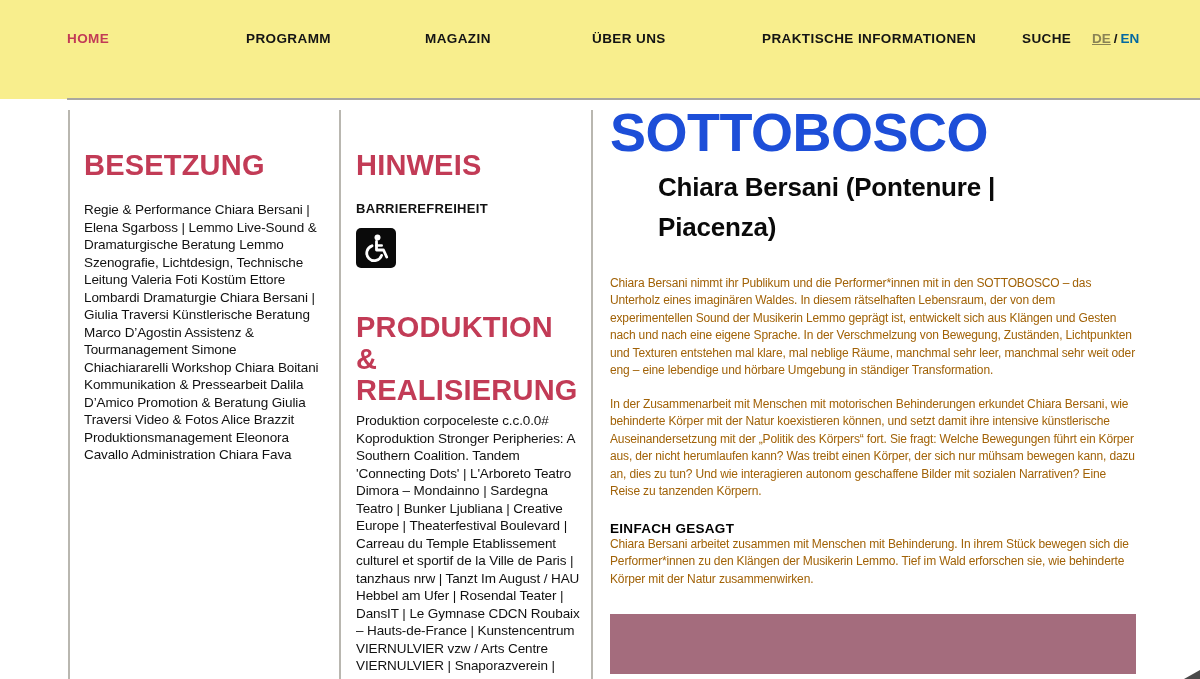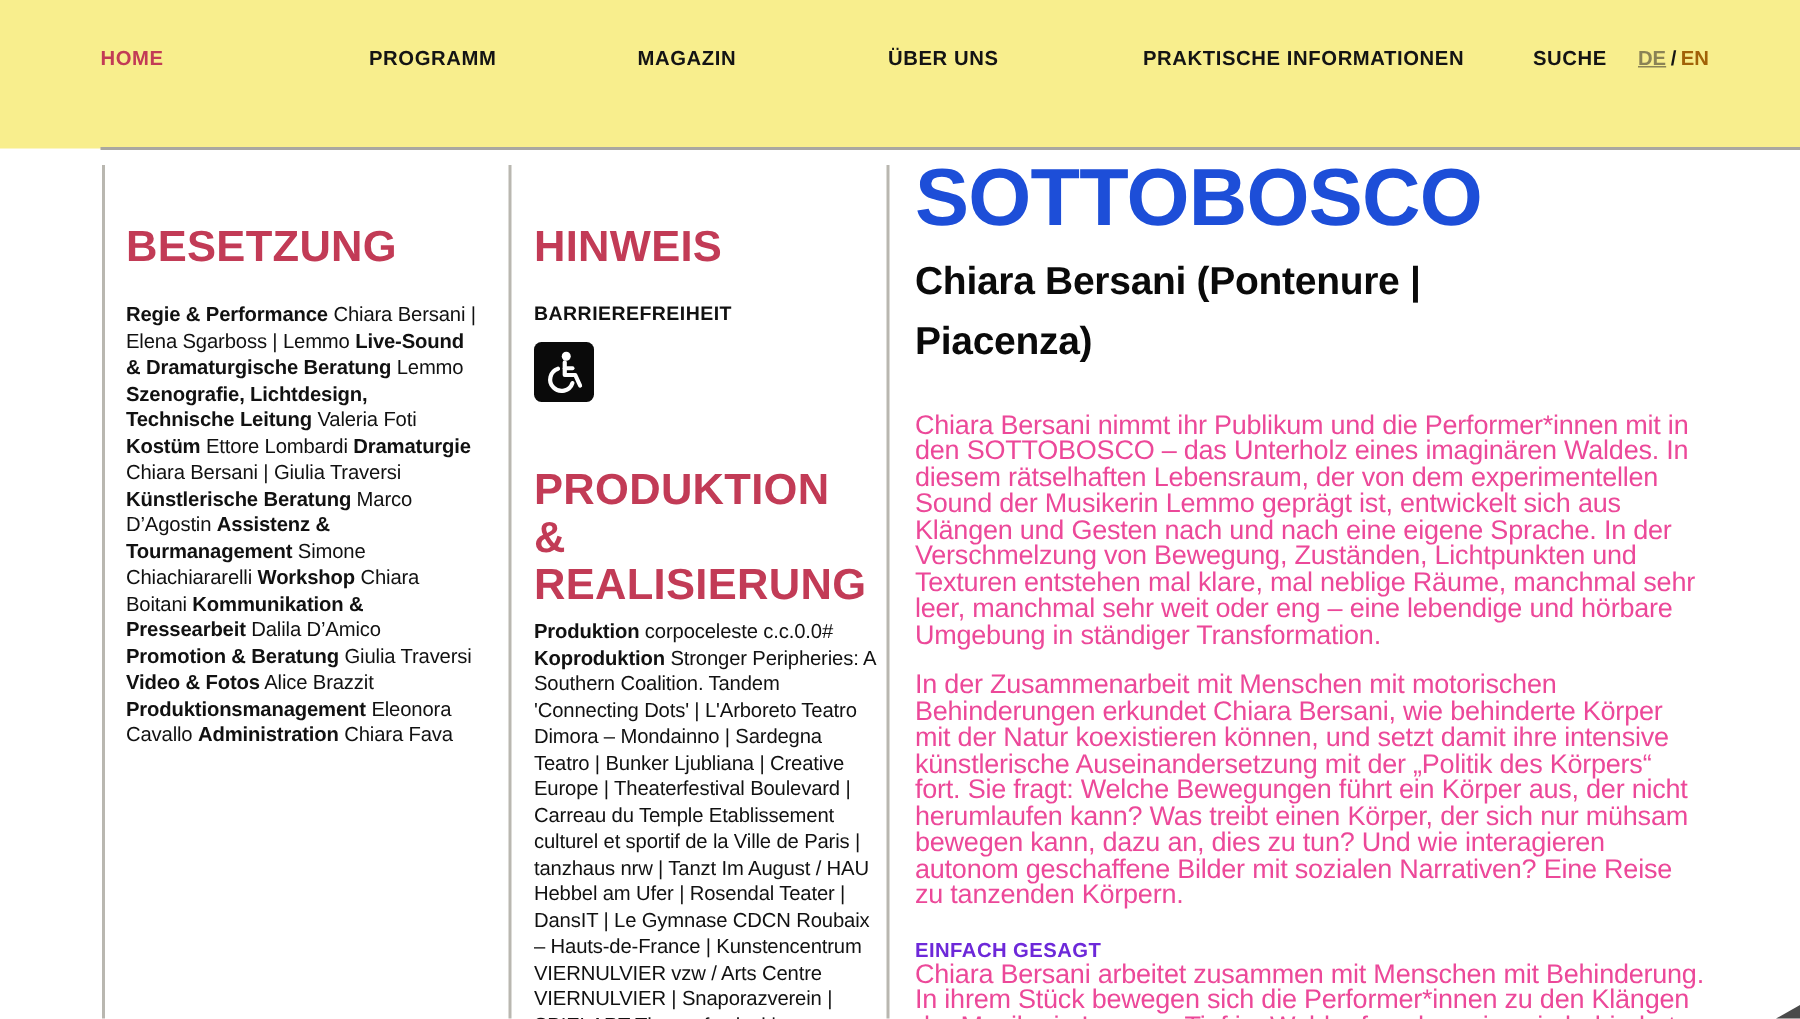--- a/index.html
+++ b/index.html
@@ -20,21 +20,21 @@
   }
   .nav-item {
     position:absolute; top:31px;
     font-size:13.5px; font-weight:700; letter-spacing:.4px;
     color:#141414; text-decoration:none; white-space:nowrap; cursor:pointer;
   }
   .nav-item.active { color:#C23B56; }
   .lang { position:absolute; top:31px; left:1092px; font-size:13.5px; font-weight:700; white-space:nowrap; }
   .lang .current { color:#8A8355; text-decoration:underline; cursor:pointer; }
   .lang .sep { color:#141414; padding:0 3px; }
-  .lang .other { color:#a16207; text-decoration:none; cursor:pointer;text-align:center; }
+  .lang .other { color:#0369a1; text-decoration:none; cursor:pointer;text-align:center; }
 
   
   .divider { position:absolute; top:110px; bottom:0; width:2px; background:#b9b7b0; }
   .divider.d1 { left:68px; }
   .divider.d2 { left:339px; }
   .divider.d3 { left:591px; }
 
   
   .col { position:absolute; top:104px; }
   .col-cast { left:84px;  width:236px; }
@@ -43,21 +43,21 @@
 
   .accent-heading {
     color:#C23B56; font-size:29px; font-weight:700;
     line-height:1.08; letter-spacing:.2px;margin-top:46px;
   }
   .credits {
     margin-top:20px;
     font-size:13.5px; line-height:17.5px; color:#111;
     letter-spacing:-0.1px;
   }
-  .credits strong { font-weight:700; }
+  .credits strong { font-weight:400; }
 
   .small-label {
     margin-top:20px;
     font-size:13px; font-weight:700; letter-spacing:.3px;
   }
   .wheelchair {
     margin-top:12px; width:40px; height:40px;
     background:#0a0a0a; border-radius:5px;
     display:flex; align-items:center; justify-content:center;
   }
@@ -67,30 +67,30 @@
   .production-credits { margin-top:0; }
 
   
   .page-title {
     font-size:54px; font-weight:700; letter-spacing:-0.5px;
     line-height:1.05; color:#1d4ed8;
   }
   .page-subtitle {
     margin-top:6px; width:360px;
     font-size:26px; font-weight:700; letter-spacing:-0.2px;
-    line-height:40px; color:#0a0a0a;
+    line-height:40px; color:#0a0a0a;margin-left:48px;
   }
   .body-text {
-    font-size:18px; line-height:17.5px; letter-spacing:-0.15px; color:#ec4899;
+    font-size:12px; line-height:17.5px; letter-spacing:-0.15px; color:#a16207;
   }
   .p1 { margin-top:28px; }
   .p2 { margin-top:16px; }
   .simple-heading {
     margin-top:20px;
-    font-size:13.5px; font-weight:700; letter-spacing:.3px; color:#6d28d9;
+    font-size:13.5px; font-weight:700; letter-spacing:.3px; color:#000000;
   }
   .p3 { }
   .media-block {
     margin-top:26px; width:526px; height:60px;
   }
 
   
   .corner-artifact {
     position:absolute; right:0; bottom:0;
     width:0; height:0;

